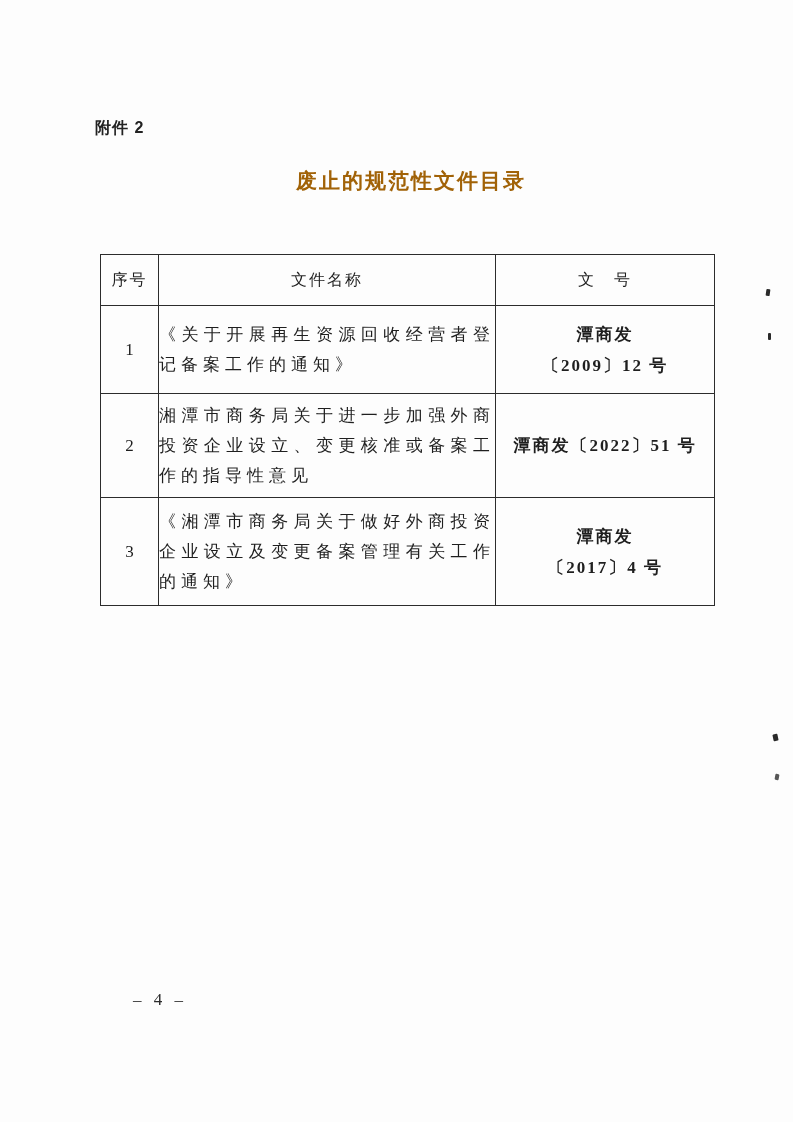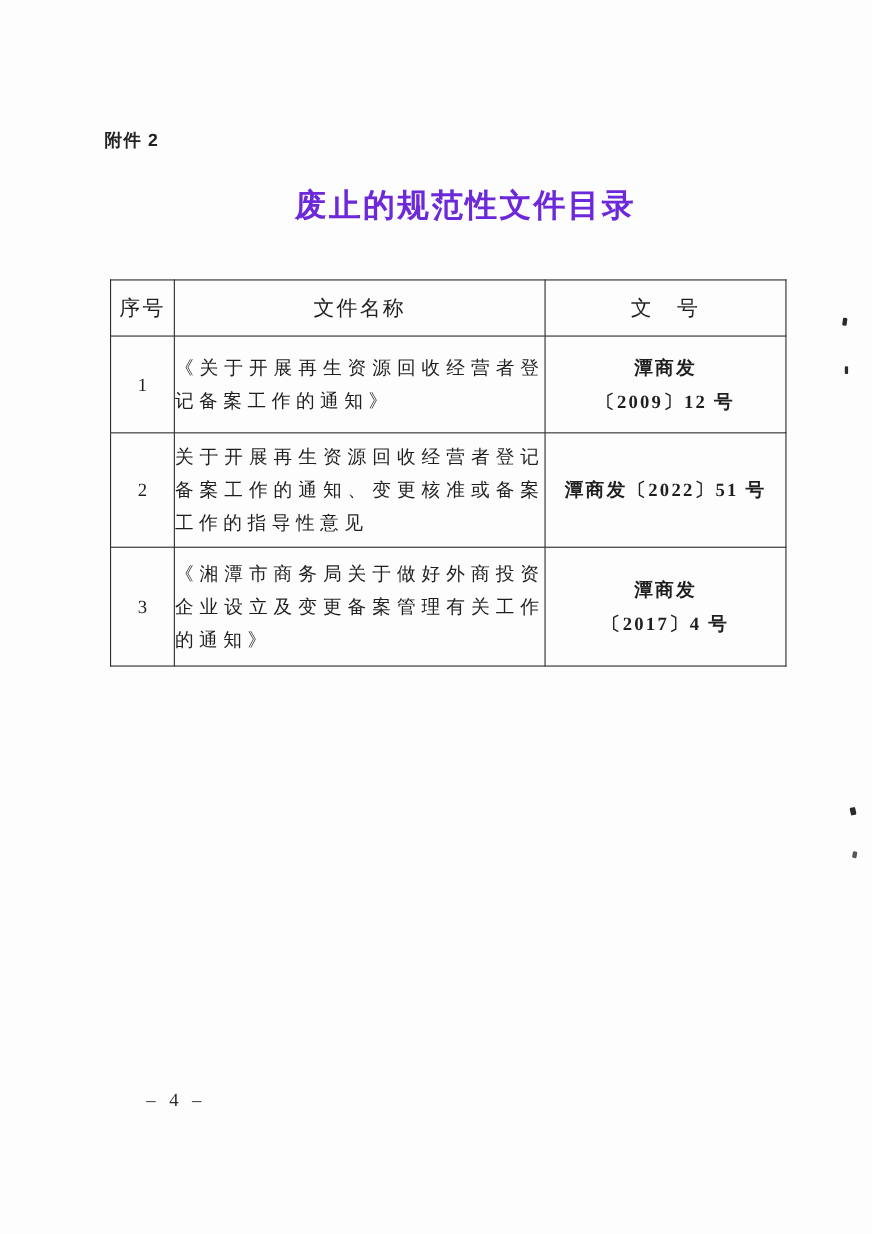--- a/index.html
+++ b/index.html
@@ -21,29 +21,29 @@
     left: 95px;
     top: 118px;
     font-family: "Liberation Sans", "DejaVu Sans", sans-serif;
     font-size: 16px;
     font-weight: 600;
     color: #222;
     letter-spacing: 1px;
   }
   .doc-title {
     position: absolute;
-    left: 116px;
+    left: 104px;
     top: 167px;
     width: 614px;
     margin: 0;
     text-align: center;
-    font-size: 29px;
+    font-size: 21px;
     font-weight: bold;
     letter-spacing: 2px;
-    color: #6d28d9;
+    color: #a16207;
     font-family: "Liberation Serif", "DejaVu Serif", serif;
   }
   table.doc-table {
     position: absolute;
     left: 100px;
     top: 254px;
     width: 614px;
     border-collapse: collapse;
     table-layout: fixed;
     font-size: 17px;
@@ -61,21 +61,21 @@
   col.c-doc  { width: 219px; }
 
   tr.h-row  { height: 51px;  }
   tr.row-1  { height: 88px;  }
   tr.row-2  { height: 104px; }
   tr.row-3  { height: 108px; }
 
   th.col-no, th.col-name, th.col-doc {
     text-align: center;
     letter-spacing: 2px;
-    font-size: 19px;
+    font-size: 16px;
   }
   td.cell-no {
     text-align: center;
     font-size: 17px;
   }
   td.cell-name {
     text-align: justify;
     padding: 6px 9px;
     line-height: 30px;
     letter-spacing: 5px;
@@ -131,21 +131,21 @@
       <tr class="row-1">
         <td class="cell-no">1</td>
         <td class="cell-name">《关于开展再生资源回收经营者登记备案工作的通知》</td>
         <td class="cell-doc">
           <div>潭商发</div>
           <div>〔2009〕12 号</div>
         </td>
       </tr>
       <tr class="row-2">
         <td class="cell-no">2</td>
-        <td class="cell-name">关于开展再生资源回收经营者登记备案工作的通知、变更核准或备案工作的指导性意见</td>
+        <td class="cell-name">湘潭市商务局关于进一步加强外商投资企业设立、变更核准或备案工作的指导性意见</td>
         <td class="cell-doc">
           <div>潭商发〔2022〕51 号</div>
           <div></div>
         </td>
       </tr>
       <tr class="row-3">
         <td class="cell-no">3</td>
         <td class="cell-name">《湘潭市商务局关于做好外商投资企业设立及变更备案管理有关工作的通知》</td>
         <td class="cell-doc">
           <div>潭商发</div>

